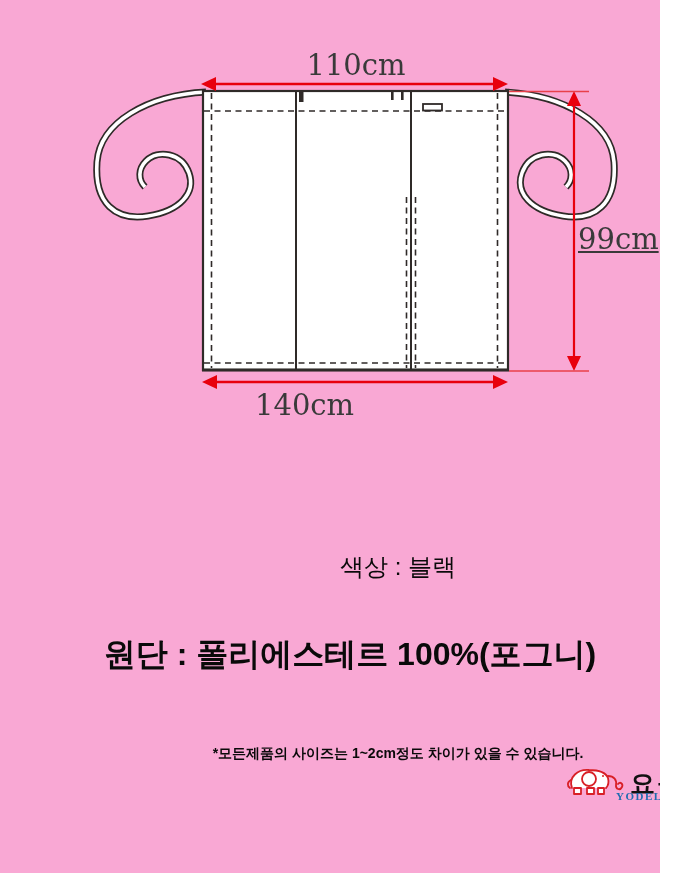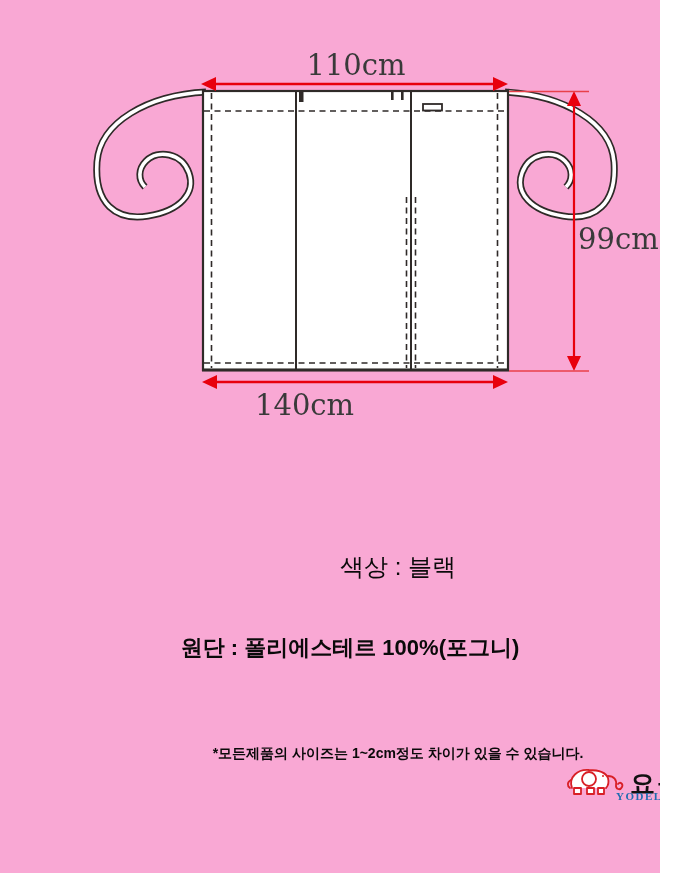--- a/index.html
+++ b/index.html
@@ -3,25 +3,25 @@
 <meta charset="utf-8">
 <style>
   html,body{margin:0;padding:0;background:#fff;}
   #page{position:relative;width:660px;height:873px;background:#f9a8d4;overflow:hidden;
         font-family:"Liberation Sans",sans-serif;}
   .abs{position:absolute;}
   .dim-label{font-family:"DejaVu Serif","Liberation Serif",serif;font-size:29px;color:#3a3a3a;
              white-space:nowrap;}
   .centered{left:0;width:700px;text-align:center;}
   #dim-top{top:48px;left:256px;width:200px;text-align:center;}
-  #dim-right{top:222px;left:578px;}
+  #dim-right{top:222px;left:578px;text-decoration:underline;}
   #dim-bottom{top:388px;left:255px;width:200px;}
   #title{top:469px;font-size:40px;font-weight:800;color:#0a0a0a;letter-spacing:0px;}
   #color-spec{top:551px;font-size:24px;font-weight:400;color:#0a0a0a;margin-left:48px;}
-  #fabric-spec{top:633px;font-size:22px;font-weight:800;color:#0a0a0a;}
+  #fabric-spec{top:633px;font-size:32px;font-weight:800;color:#0a0a0a;}
   #disclaimer{top:745px;font-size:14px;font-weight:800;color:#0a0a0a;padding-left:48px;}
   #brand{top:766px;left:566px;width:110px;height:40px;}
   #brand-kr{position:absolute;left:64px;top:1px;font-size:25px;font-weight:800;color:#111;
             letter-spacing:2px;white-space:nowrap;}
   #brand-en{position:absolute;left:50px;top:24px;font-size:11px;font-weight:700;
             font-family:"Liberation Serif",serif;color:#1f6cb0;letter-spacing:1.5px;text-align:center;}
   svg{display:block;}
 </style>
 </head>
 <body>

